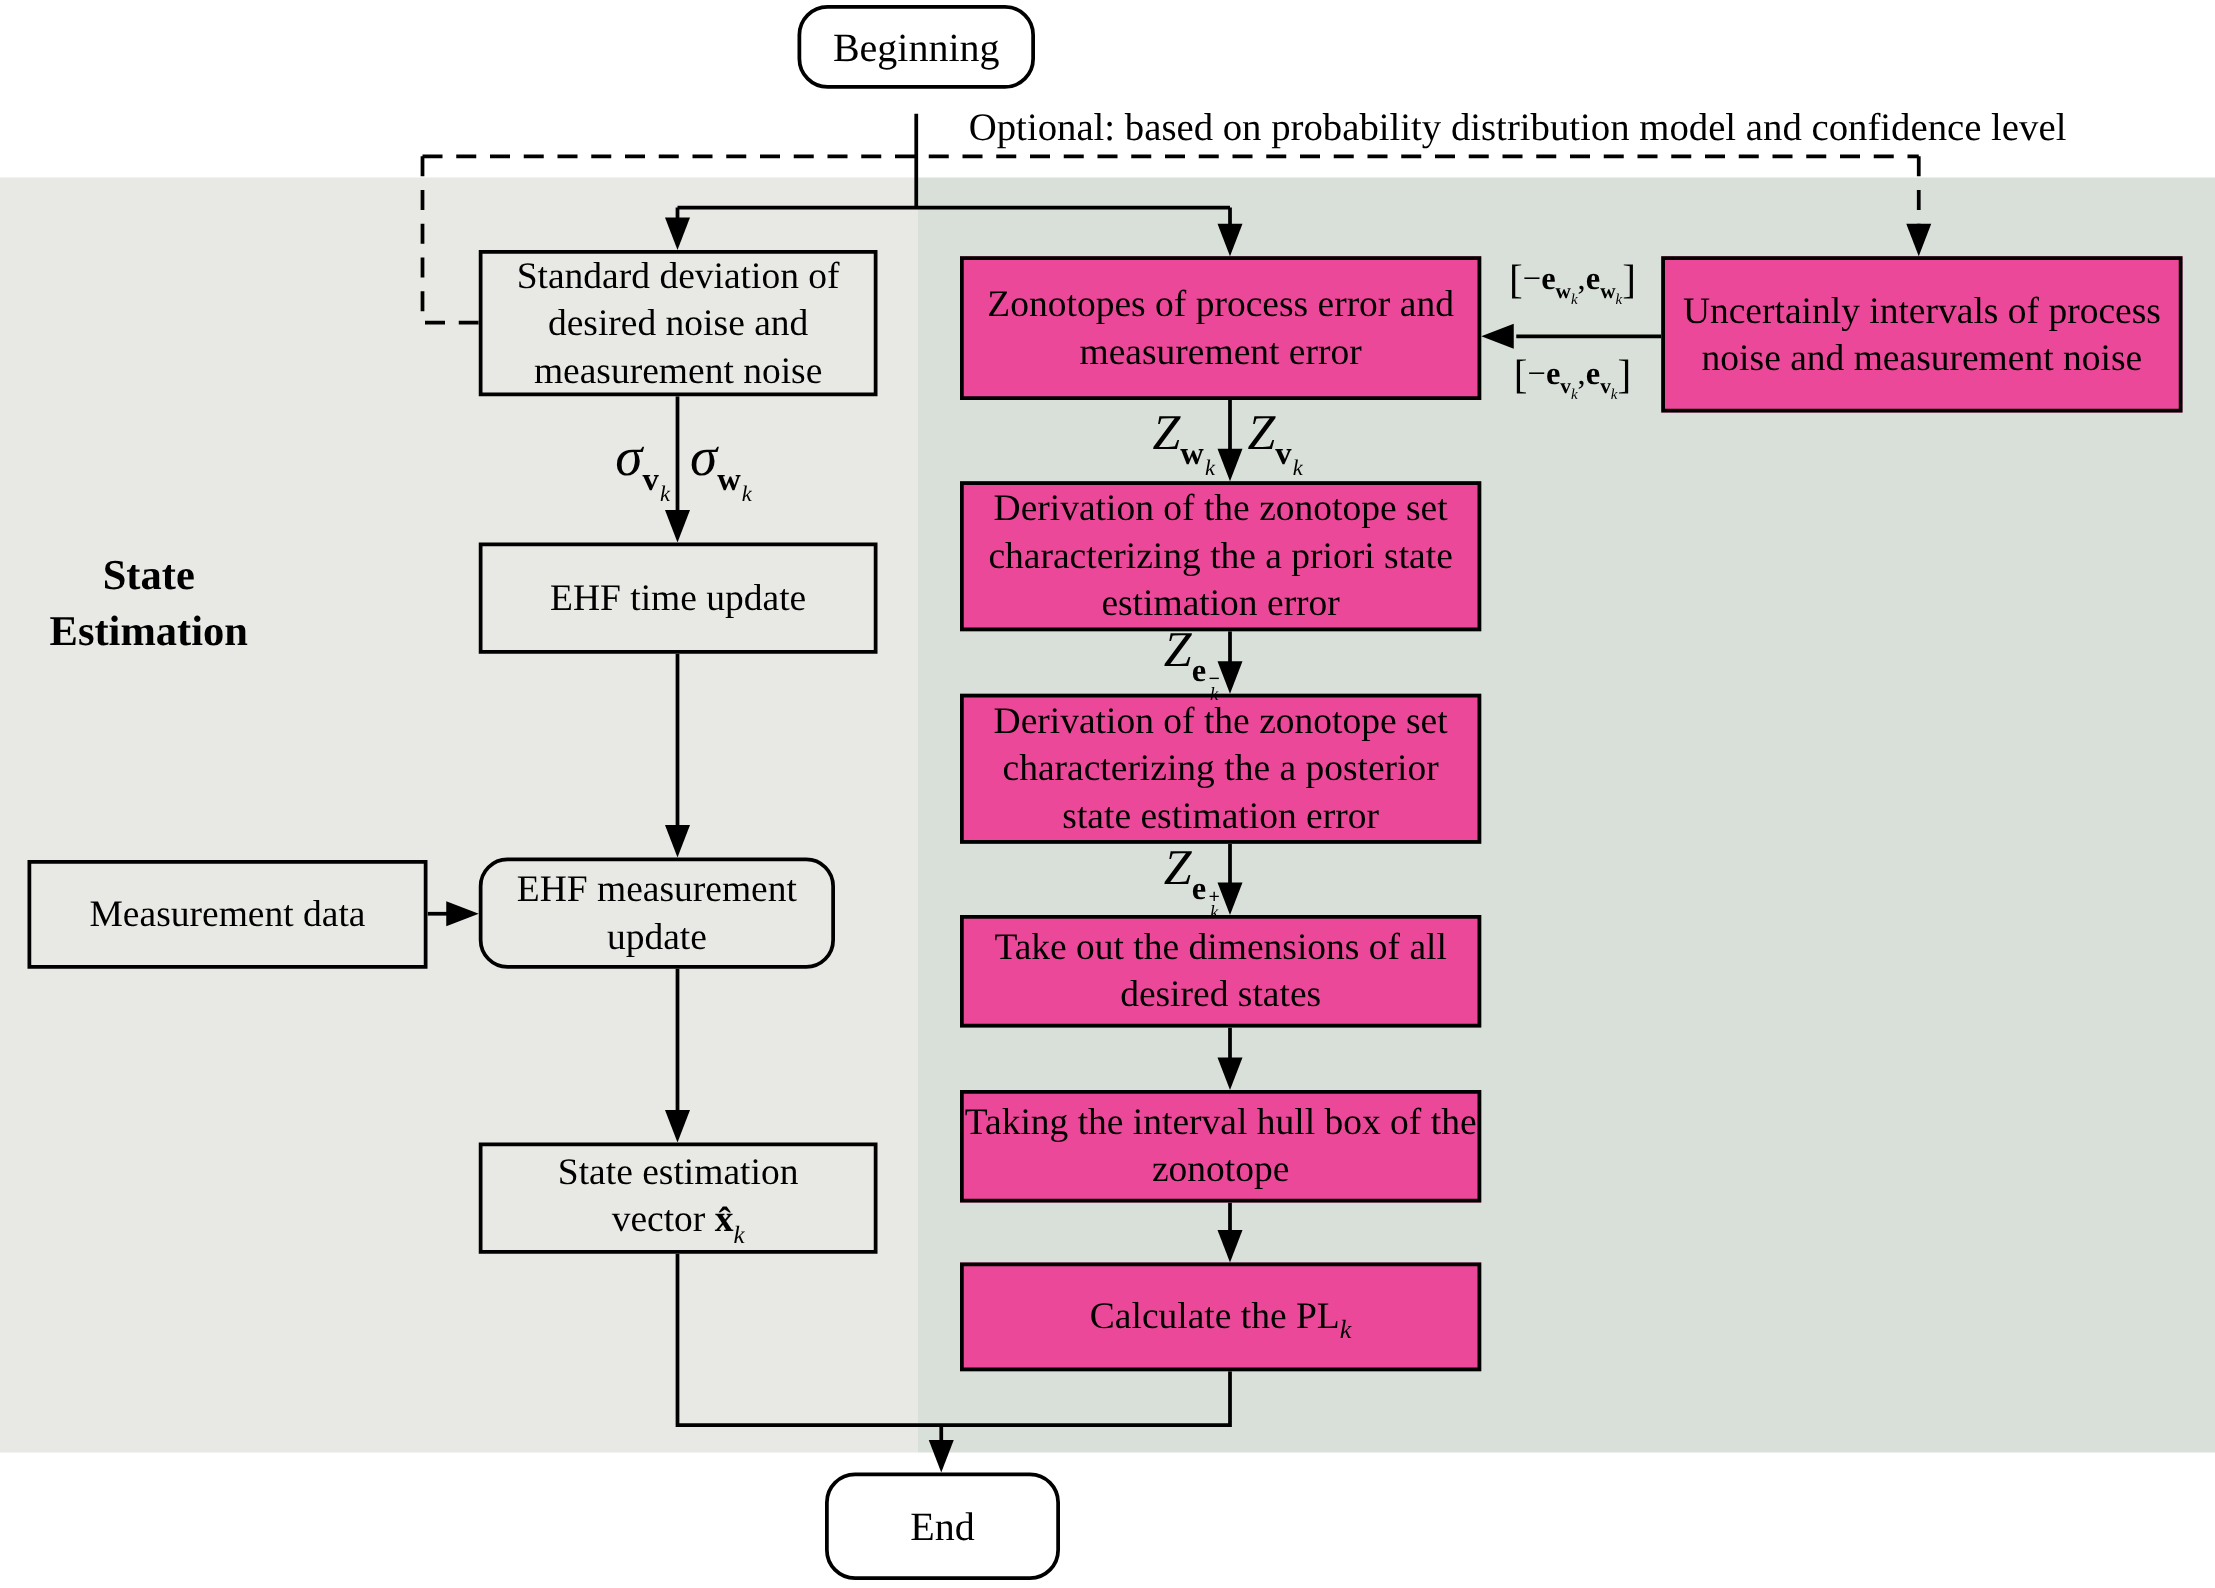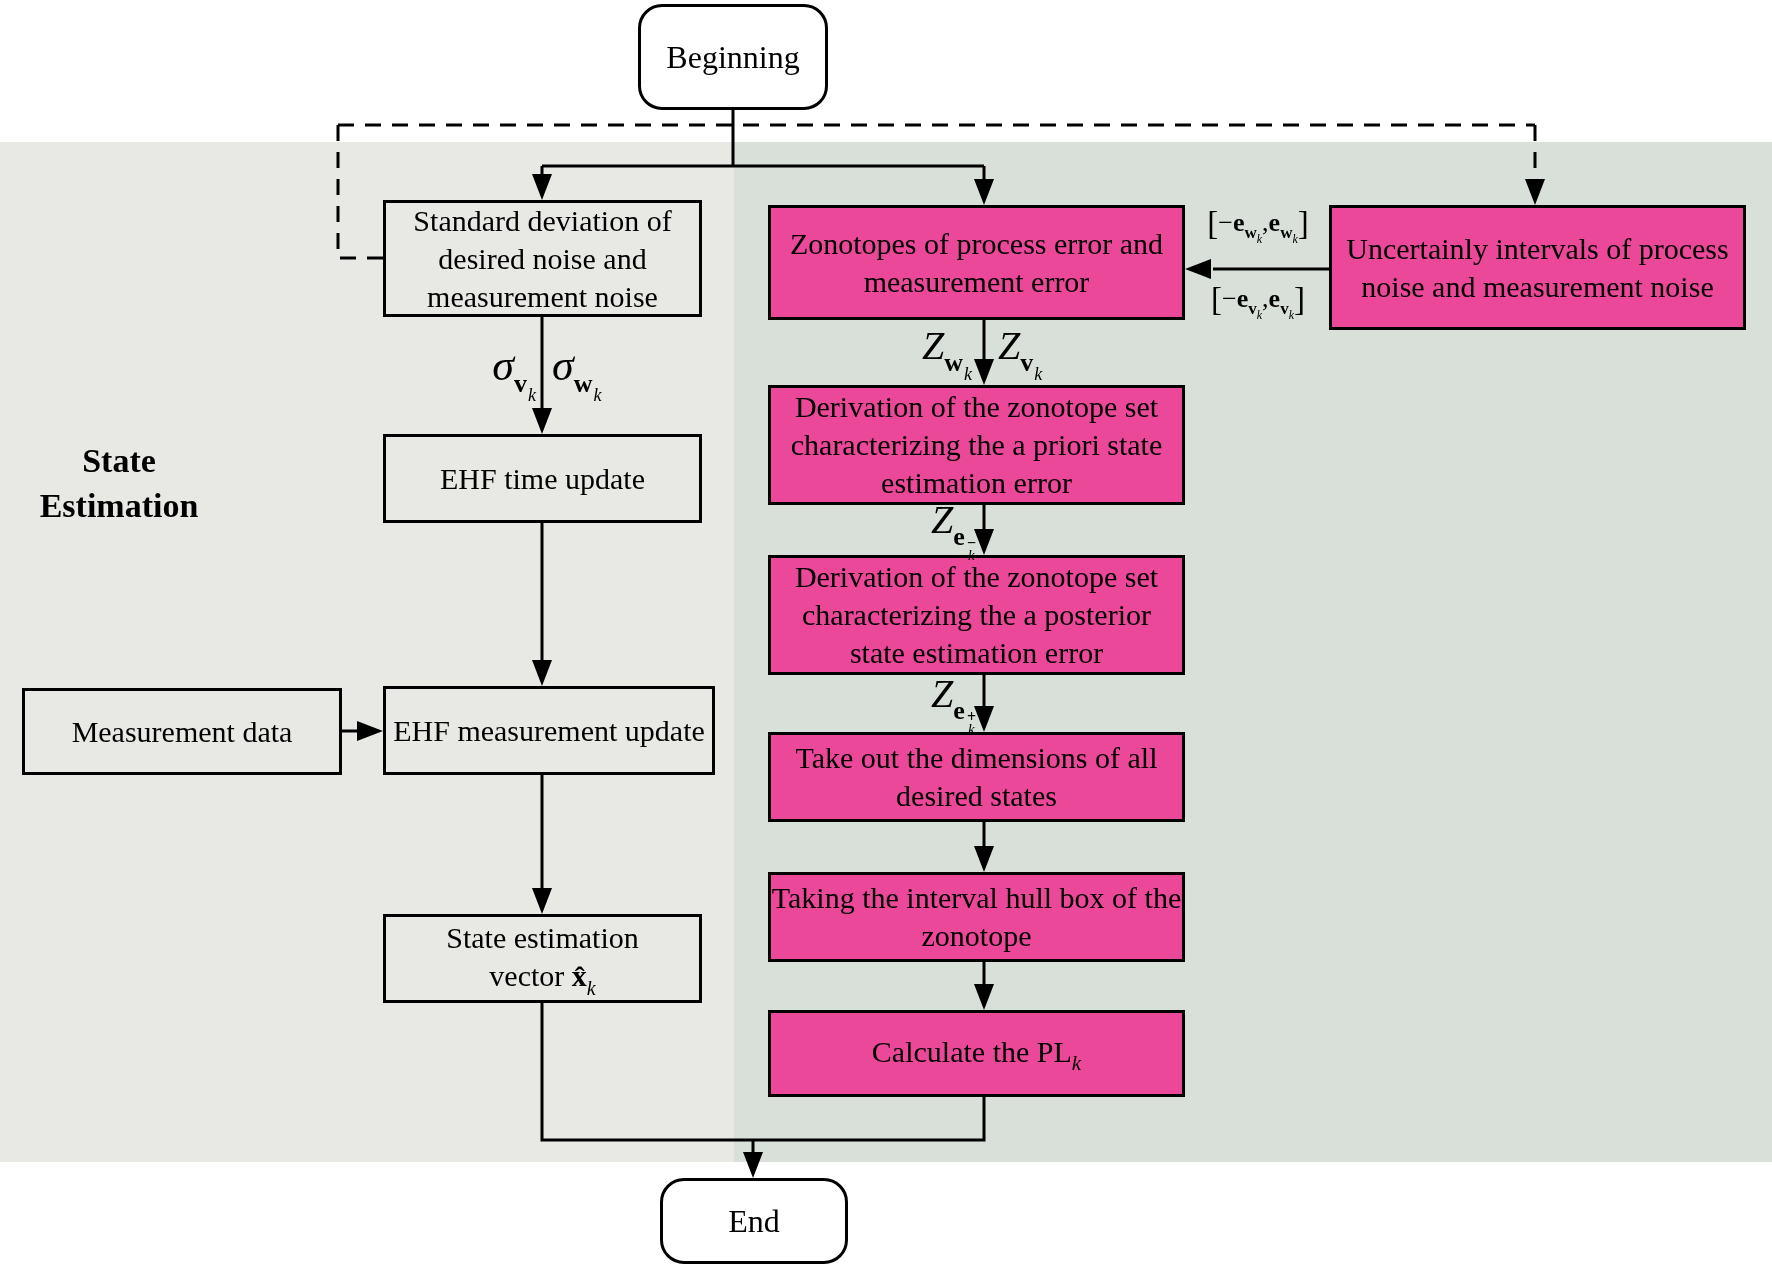--- a/index.html
+++ b/index.html
@@ -80,33 +80,34 @@
       <polygon points="974,529 994,529 984,555"></polygon>
       <polygon points="974,706 994,706 984,732"></polygon>
       <polygon points="974,846 994,846 984,872"></polygon>
       <polygon points="974,984 994,984 984,1010"></polygon>
       <polygon points="1211,259 1211,279 1185,269"></polygon>
       <polygon points="743,1152 763,1152 753,1178"></polygon>
       <polygon points="1525,179 1545,179 1535,205"></polygon>
     </g>
   </svg>
 
+  <div class="note" style="left:775px;top:84px;">Optional: based on probability distribution model and confidence level</div>
 
   <div class="seclabel" style="left:10px;top:438px;width:218px;">
     <div>State</div>
     <div>Estimation</div>
   </div>
 
-  <div class="node terminal" style="left:638px;top:4px;width:190px;height:106px;">Beginning</div>
+  <div class="node terminal" style="left:638px;top:4px;width:190px;height:67px;">Beginning</div>
   <div class="node terminal" style="left:660px;top:1178px;width:188px;height:86px;">End</div>
 
   <div class="node fill-left" style="left:383px;top:200px;width:319px;height:117px;">Standard deviation of desired noise and measurement noise</div>
   <div class="node fill-left" style="left:383px;top:434px;width:319px;height:89px;">EHF time update</div>
   <div class="node fill-left" style="left:22px;top:688px;width:320px;height:87px;">Measurement data</div>
-  <div class="node fill-left" style="left:383px;top:686px;width:332px;height:89px;">EHF measurement update</div>
+  <div class="node fill-left" style="left:383px;top:686px;width:285px;height:89px;border-radius:23px;">EHF measurement update</div>
   <div class="node fill-left" style="left:383px;top:914px;width:319px;height:89px;justify-content:center;">
     <div>State estimation</div>
     <div>
       <span>vector </span><span class="vecx">x̂</span><span class="vsub">k</span>
     </div>
   </div>
 
   <div class="node fill-right" style="left:768px;top:205px;width:417px;height:115px;">Zonotopes of process error and measurement error</div>
   <div class="node fill-right" style="left:1329px;top:205px;width:417px;height:125px;">Uncertainly intervals of process noise and measurement noise</div>
   <div class="node fill-right" style="left:768px;top:385px;width:417px;height:120px;">Derivation of the zonotope set characterizing the a priori state estimation error</div>

